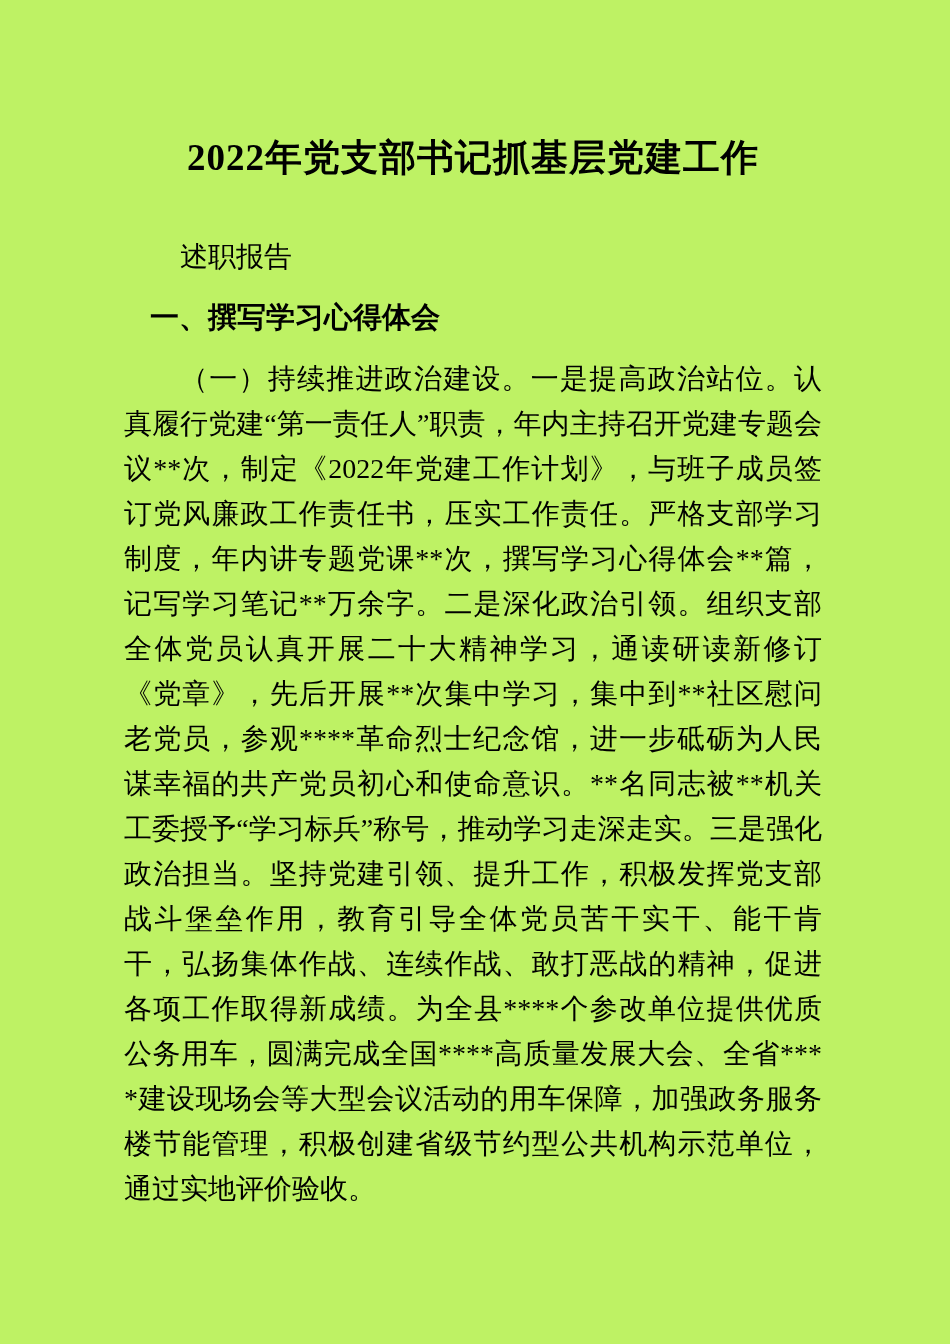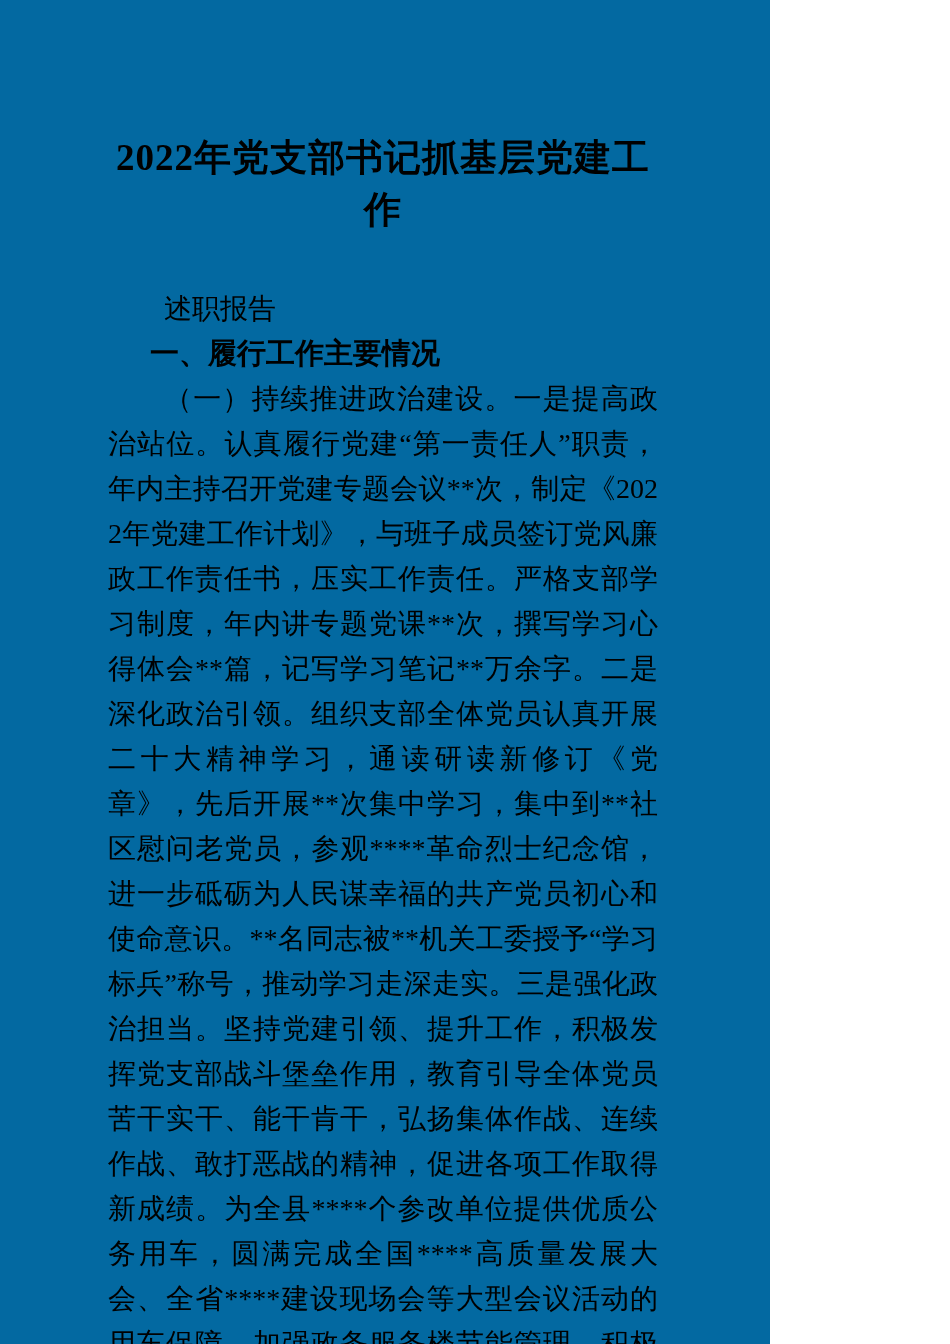--- a/index.html
+++ b/index.html
@@ -9,37 +9,37 @@
   }
   body {
     width: 950px;
     height: 1344px;
     overflow: hidden;
     font-family: "Liberation Serif", "DejaVu Serif", serif;
     color: #000000;
   }
   .page {
     box-sizing: border-box;
-    width: 770px;
+    width: 950px;
     height: 1344px;
     padding: 132px 112px 0 108px;
-    background: #0369a1;
+    background: #bef264;
   }
   .doc-title {
     margin: 0 0 50px 0;
     font-family: "Liberation Serif", "DejaVu Serif", serif;
     font-size: 37px;
     font-weight: bold;
     line-height: 52px;
     text-align: center;
     letter-spacing: 1px;
     color: #000000;
   }
   .body-text {
-    margin: 0;
+    margin: 16px;
     font-size: 28px;
     line-height: 45px;
     text-align: justify;
     text-justify: inter-character;
     word-break: break-all;
     text-indent: 2em;
     font-weight: normal;
     color: #000000;
   }
   .section-heading {
@@ -58,17 +58,17 @@
 </head>
 <body>
 
 <div class="page">
 
   <h1 class="doc-title">2022年党支部书记抓基层党建工作</h1>
 
   <p class="body-text">述职报告</p>
 
 
-  <h2 class="section-heading">一、履行工作主要情况</h2>
+  <h2 class="section-heading">一、撰写学习心得体会</h2>
 
   <p class="body-text"><span class="lead-bold">（一）持续推进政治建设。</span><span>一是提高政治站位。认真履行党建“第一责任人”职责，年内主持召开党建专题会议**次，制定《2022年党建工作计划》，与班子成员签订党风廉政工作责任书，压实工作责任。严格支部学习制度，年内讲专题党课**次，撰写学习心得体会**篇，记写学习笔记**万余字。二是深化政治引领。组织支部全体党员认真开展二十大精神学习，通读研读新修订《党章》，先后开展**次集中学习，集中到**社区慰问老党员，参观****革命烈士纪念馆，进一步砥砺为人民谋幸福的共产党员初心和使命意识。**名同志被**机关工委授予“学习标兵”称号，推动学习走深走实。三是强化政治担当。坚持党建引领、提升工作，积极发挥党支部战斗堡垒作用，教育引导全体党员苦干实干、能干肯干，弘扬集体作战、连续作战、敢打恶战的精神，促进各项工作取得新成绩。为全县****个参改单位提供优质公务用车，圆满完成全国****高质量发展大会、全省****建设现场会等大型会议活动的用车保障，加强政务服务楼节能管理，积极创建省级节约型公共机构示范单位，通过实地评价验收。</span></p>
 
 </div>
 
 </body></html>

